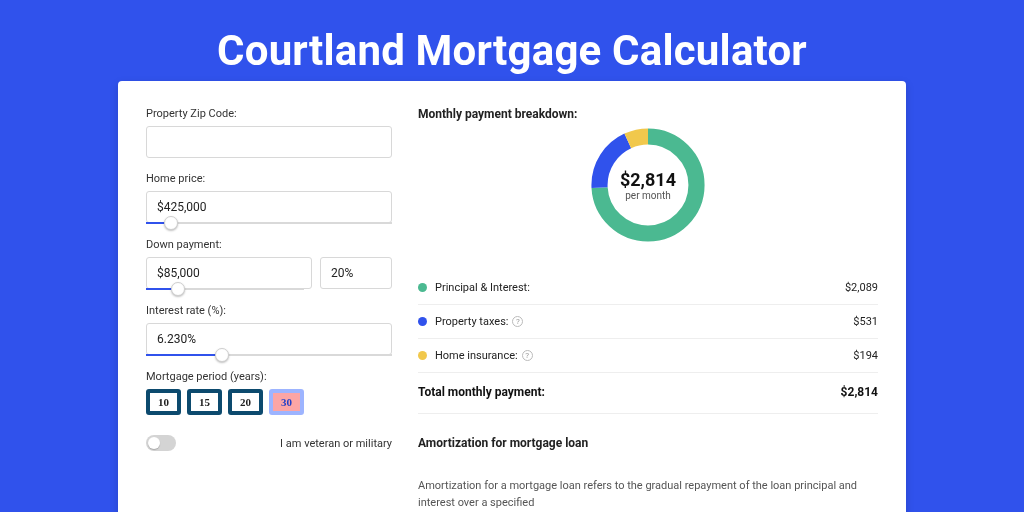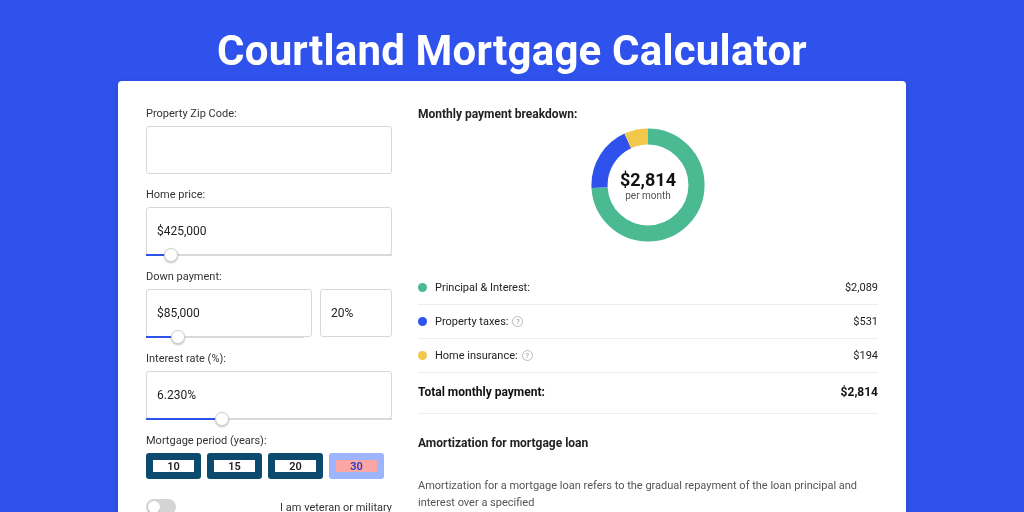--- a/index.html
+++ b/index.html
@@ -2,30 +2,30 @@
 <html><head>
 <meta charset="utf-8">
 <style>
   *{box-sizing:border-box;margin:0;padding:0;font-family:-apple-system,BlinkMacSystemFont,"Segoe UI",Roboto,Helvetica,Arial,sans-serif;}
   body{width:1024px;height:512px;overflow:hidden;background:#3052ec;}
   .page-title{text-align:center;color:#fff;font-size:42px;font-weight:700;padding:26px 0 6px;letter-spacing:.2px;}
   .card{background:#fff;width:788px;margin:0 auto;border-radius:4px;box-shadow:0 3px 8px rgba(0,0,0,.15);padding:26px 28px 40px;display:flex;gap:26px;}
   .left{width:246px;flex:0 0 246px;}
   .right{flex:1;min-width:0;}
   .field-label{font-size:11px;color:#333;margin-bottom:6px;}
-  .input{width:100%;height:48px;border:1px solid #d8d8d8;border-radius:3px;background:#fff;padding:0 10px;font-size:12px;color:#222;}
+  .input{width:100%;height:32px;border:1px solid #d8d8d8;border-radius:3px;background:#fff;padding:0 10px;font-size:12px;color:#222;}
   .group{margin-bottom:14px;}
   .slider-track{position:relative;height:2px;background:#d9d9d9;margin-top:-1px;}
   .slider-fill{position:absolute;top:0;left:0;height:2px;background:#3052ec;}
   .slider-knob{position:absolute;top:50%;width:14px;height:14px;border-radius:50%;background:#fff;border:1px solid #cfcfcf;box-shadow:0 1px 2px rgba(0,0,0,.25);transform:translate(-50%,-50%);}
   .dp-row{display:flex;gap:8px;}
   .dp-row .input:first-child{flex:1;}
   .dp-row .input:last-child{width:72px;flex:0 0 72px;}
   .periods{display:flex;gap:6px;margin-top:6px;}
-  .period-btn{width:55px;height:26px;border:7px solid #0c4a6e;border-radius:3px;background:#fff;font-size:11px;color:#222;display:flex;align-items:center;justify-content:center;font-weight:600;cursor:pointer;}
+  .period-btn{width:35px;height:26px;border:4px solid #0c4a6e;border-radius:3px;background:#fff;font-size:11px;color:#222;display:flex;align-items:center;justify-content:center;font-weight:600;cursor:pointer;font-family:Liberation Serif, serif;}
   .period-btn.active{background:#fca5a5;border-color:#9db4ff;color:#2440c8;}
   .toggle-row{display:flex;align-items:center;gap:10px;margin-top:20px;justify-content:space-between;}
   .toggle{width:30px;height:16px;border-radius:10px;background:#d4d4d4;position:relative;cursor:pointer;}
   .toggle-dot{position:absolute;top:2px;left:2px;width:12px;height:12px;border-radius:50%;background:#fff;box-shadow:0 1px 1px rgba(0,0,0,.2);}
   .toggle-label{font-size:11px;color:#333;}
   .section-title{font-size:12px;font-weight:700;color:#222;margin-bottom:0;}
   .donut-wrap{display:flex;justify-content:center;margin-bottom:22px;}
   .donut{position:relative;width:128px;height:128px;}
   .donut svg{transform:rotate(-90deg);}
   .donut-center{position:absolute;inset:0;display:flex;flex-direction:column;align-items:center;justify-content:center;}

